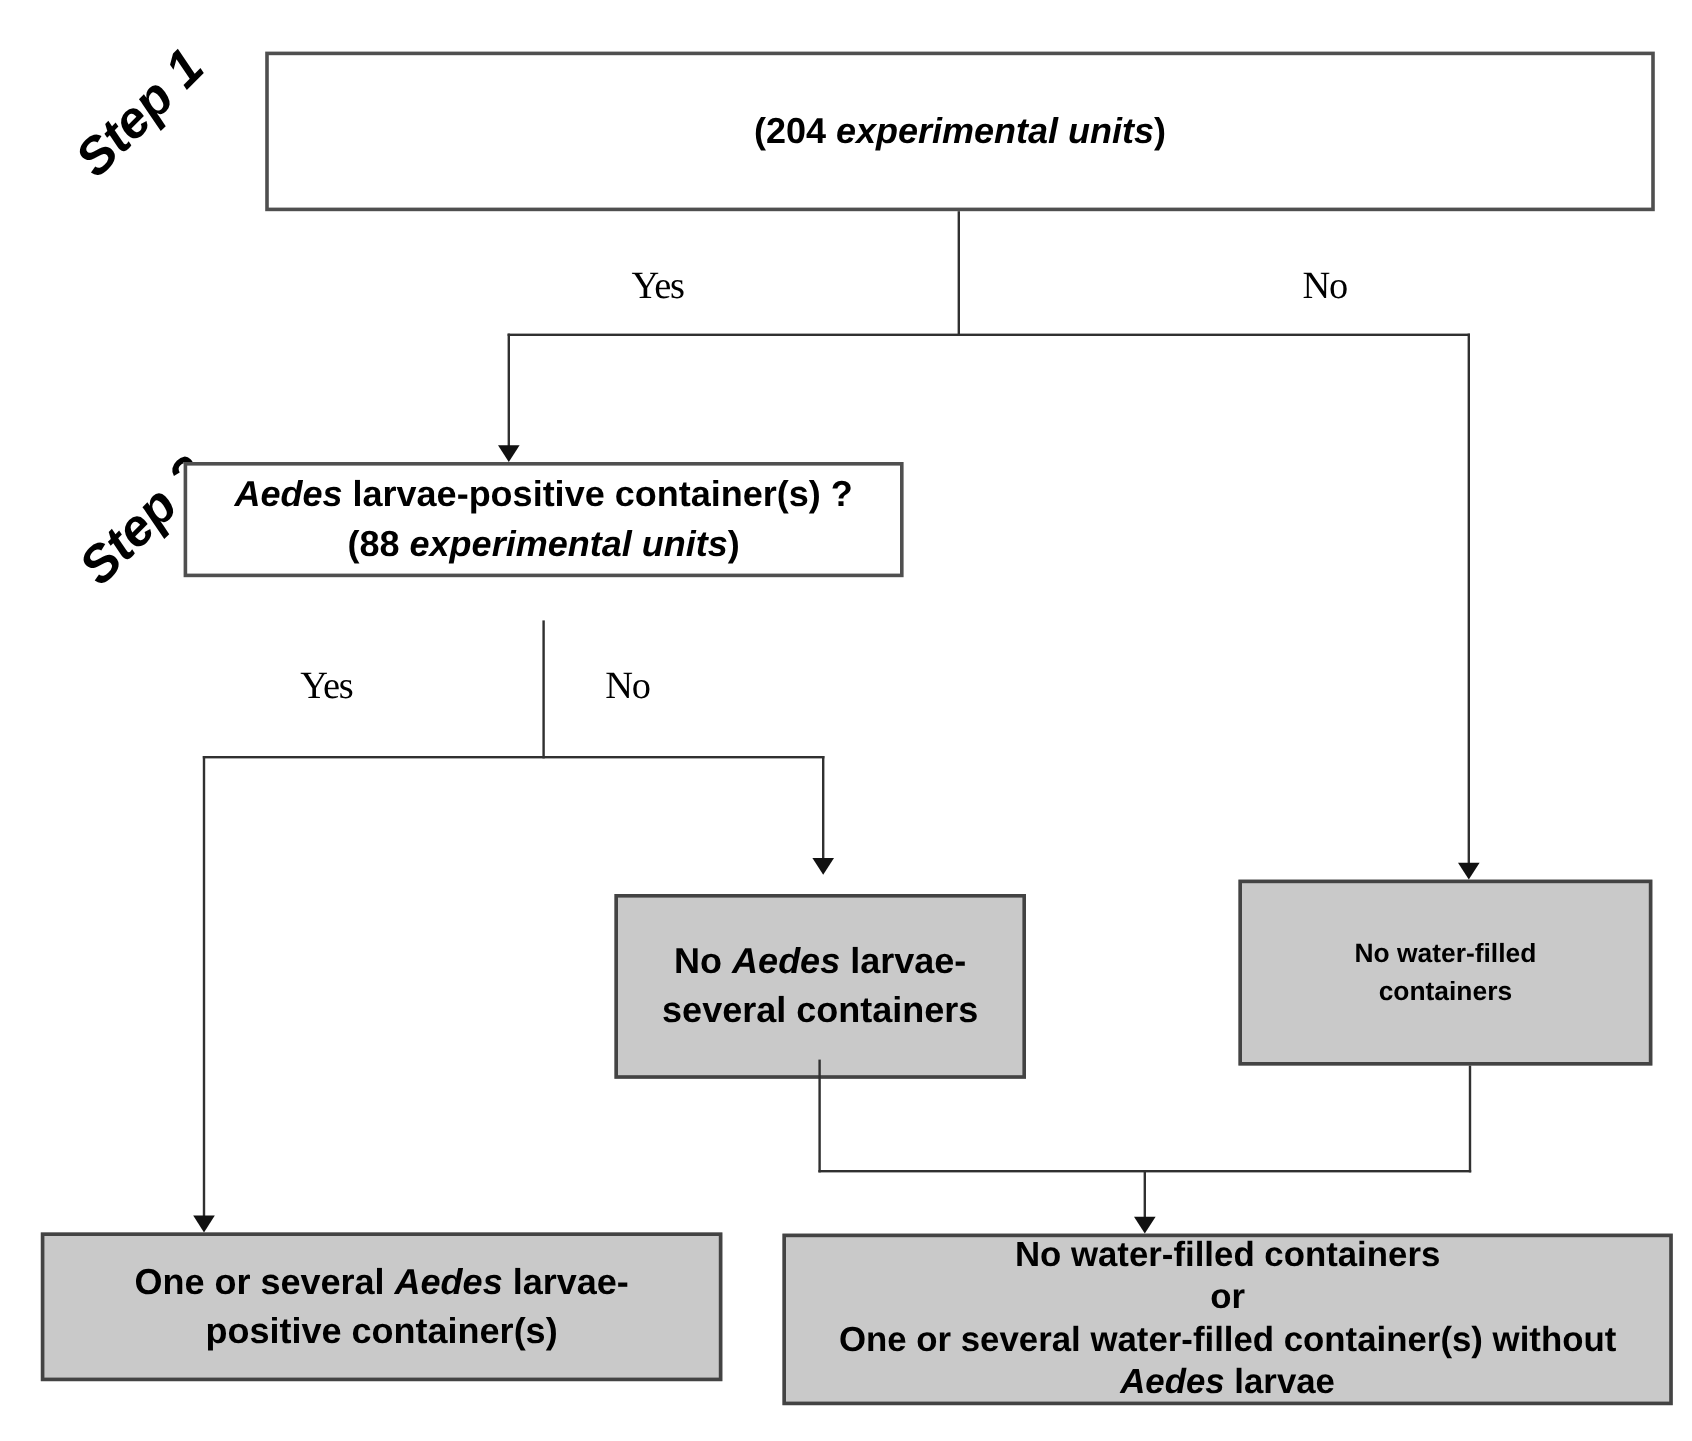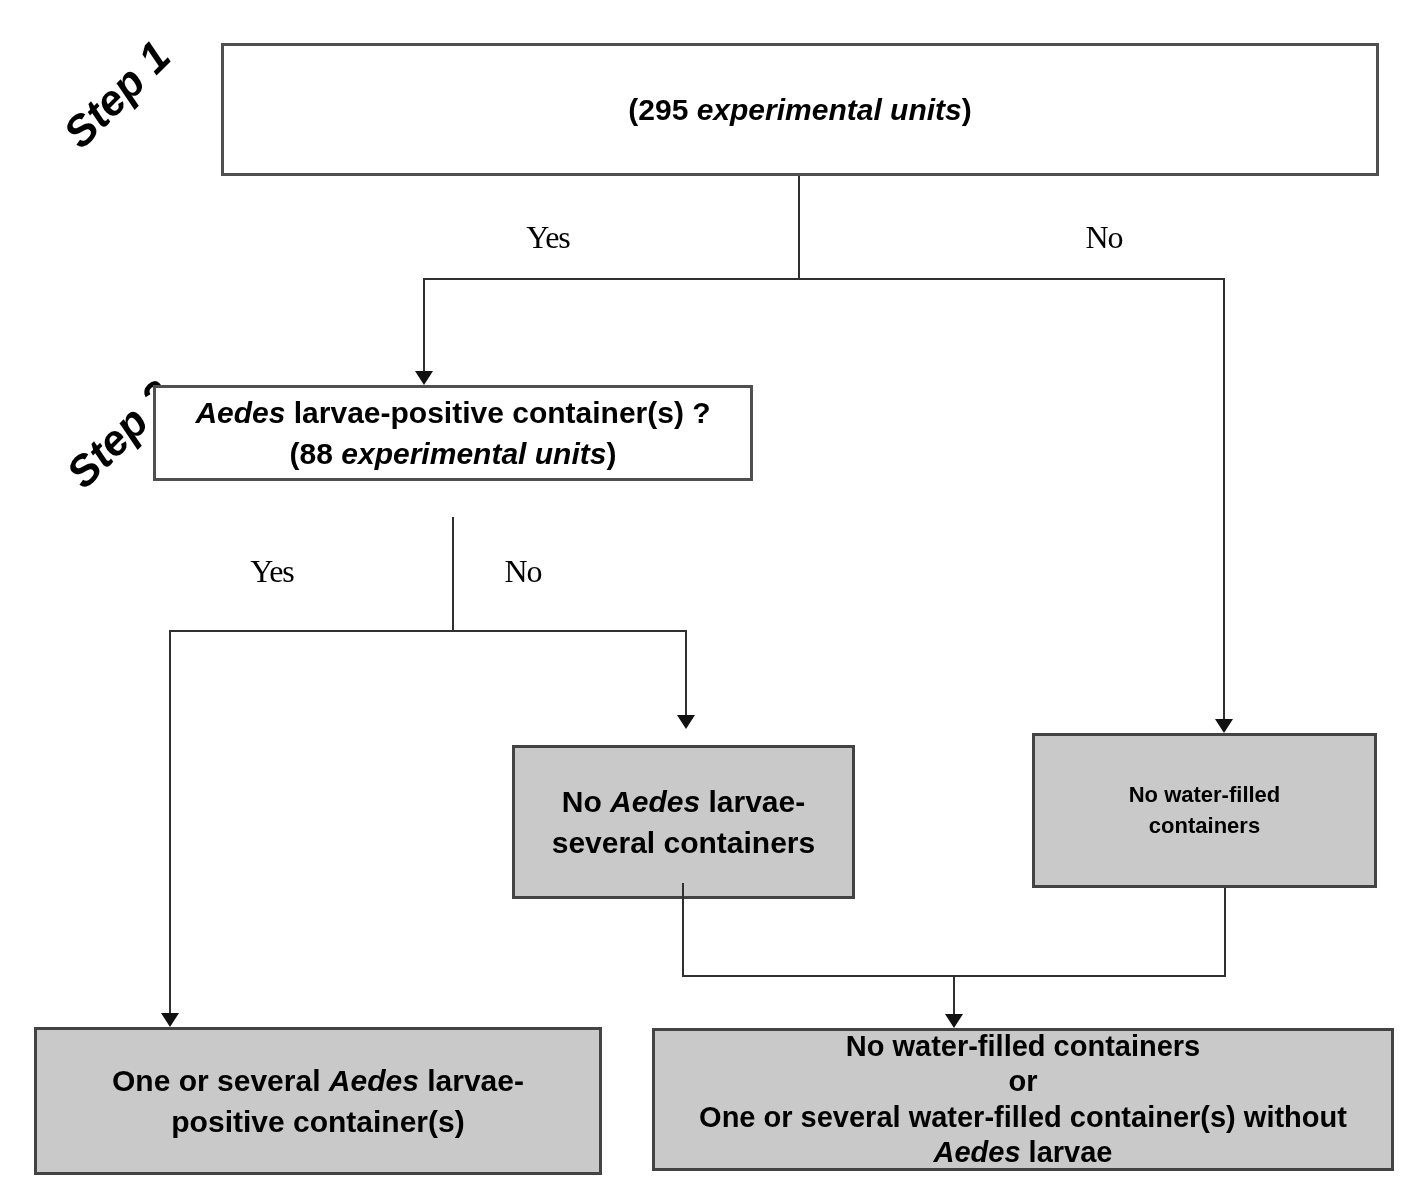--- a/index.html
+++ b/index.html
@@ -50,33 +50,33 @@
     font-size:43px;
     font-weight:bold;
     font-style:italic;
     transform:rotate(-45deg);
     white-space:nowrap;
   }
   #step1-box{left:221px;top:43px;width:1158px;height:133px;font-size:30px;}
   #step2-box{left:153px;top:385px;width:600px;height:96px;font-size:30px;}
   #no-aedes-box{left:512px;top:745px;width:343px;height:154px;font-size:30px;}
   #no-water-box{left:1032px;top:733px;width:345px;height:155px;font-size:22px;}
-  #positive-result-box{left:34px;top:1027px;width:568px;height:148px;font-size:30px;}
+  #positive-result-box{left:34px;top:1027px;width:568px;height:124px;font-size:30px;}
   #negative-result-box{left:652px;top:1028px;width:742px;height:143px;font-size:29px;line-height:1.22;padding:20px 6px;}
 </style>
 </head>
 <body>
 
 <div id="canvas">
 
   <div class="step-label" style="left:27px;top:70px;">Step 1</div>
   <div class="step-label" style="left:30px;top:410px;">Step 2</div>
 
   <div id="step1-box" class="node white-box">
-      <div><span>(295 </span><em>experimental units</em><span>)</span></div>
+      <div><span>(204 </span><em>experimental units</em><span>)</span></div>
     </div>
 
   <div id="step2-box" class="node white-box">
       <div><em>Aedes</em><span> larvae-positive container(s) ?</span></div>
       <div><span>(88 </span><em>experimental units</em><span>)</span></div>
     </div>
 
   <div id="no-aedes-box" class="node gray-box">
       <div><span>No </span><em>Aedes</em><span> larvae-</span></div>
       <div><span>several containers</span></div>

